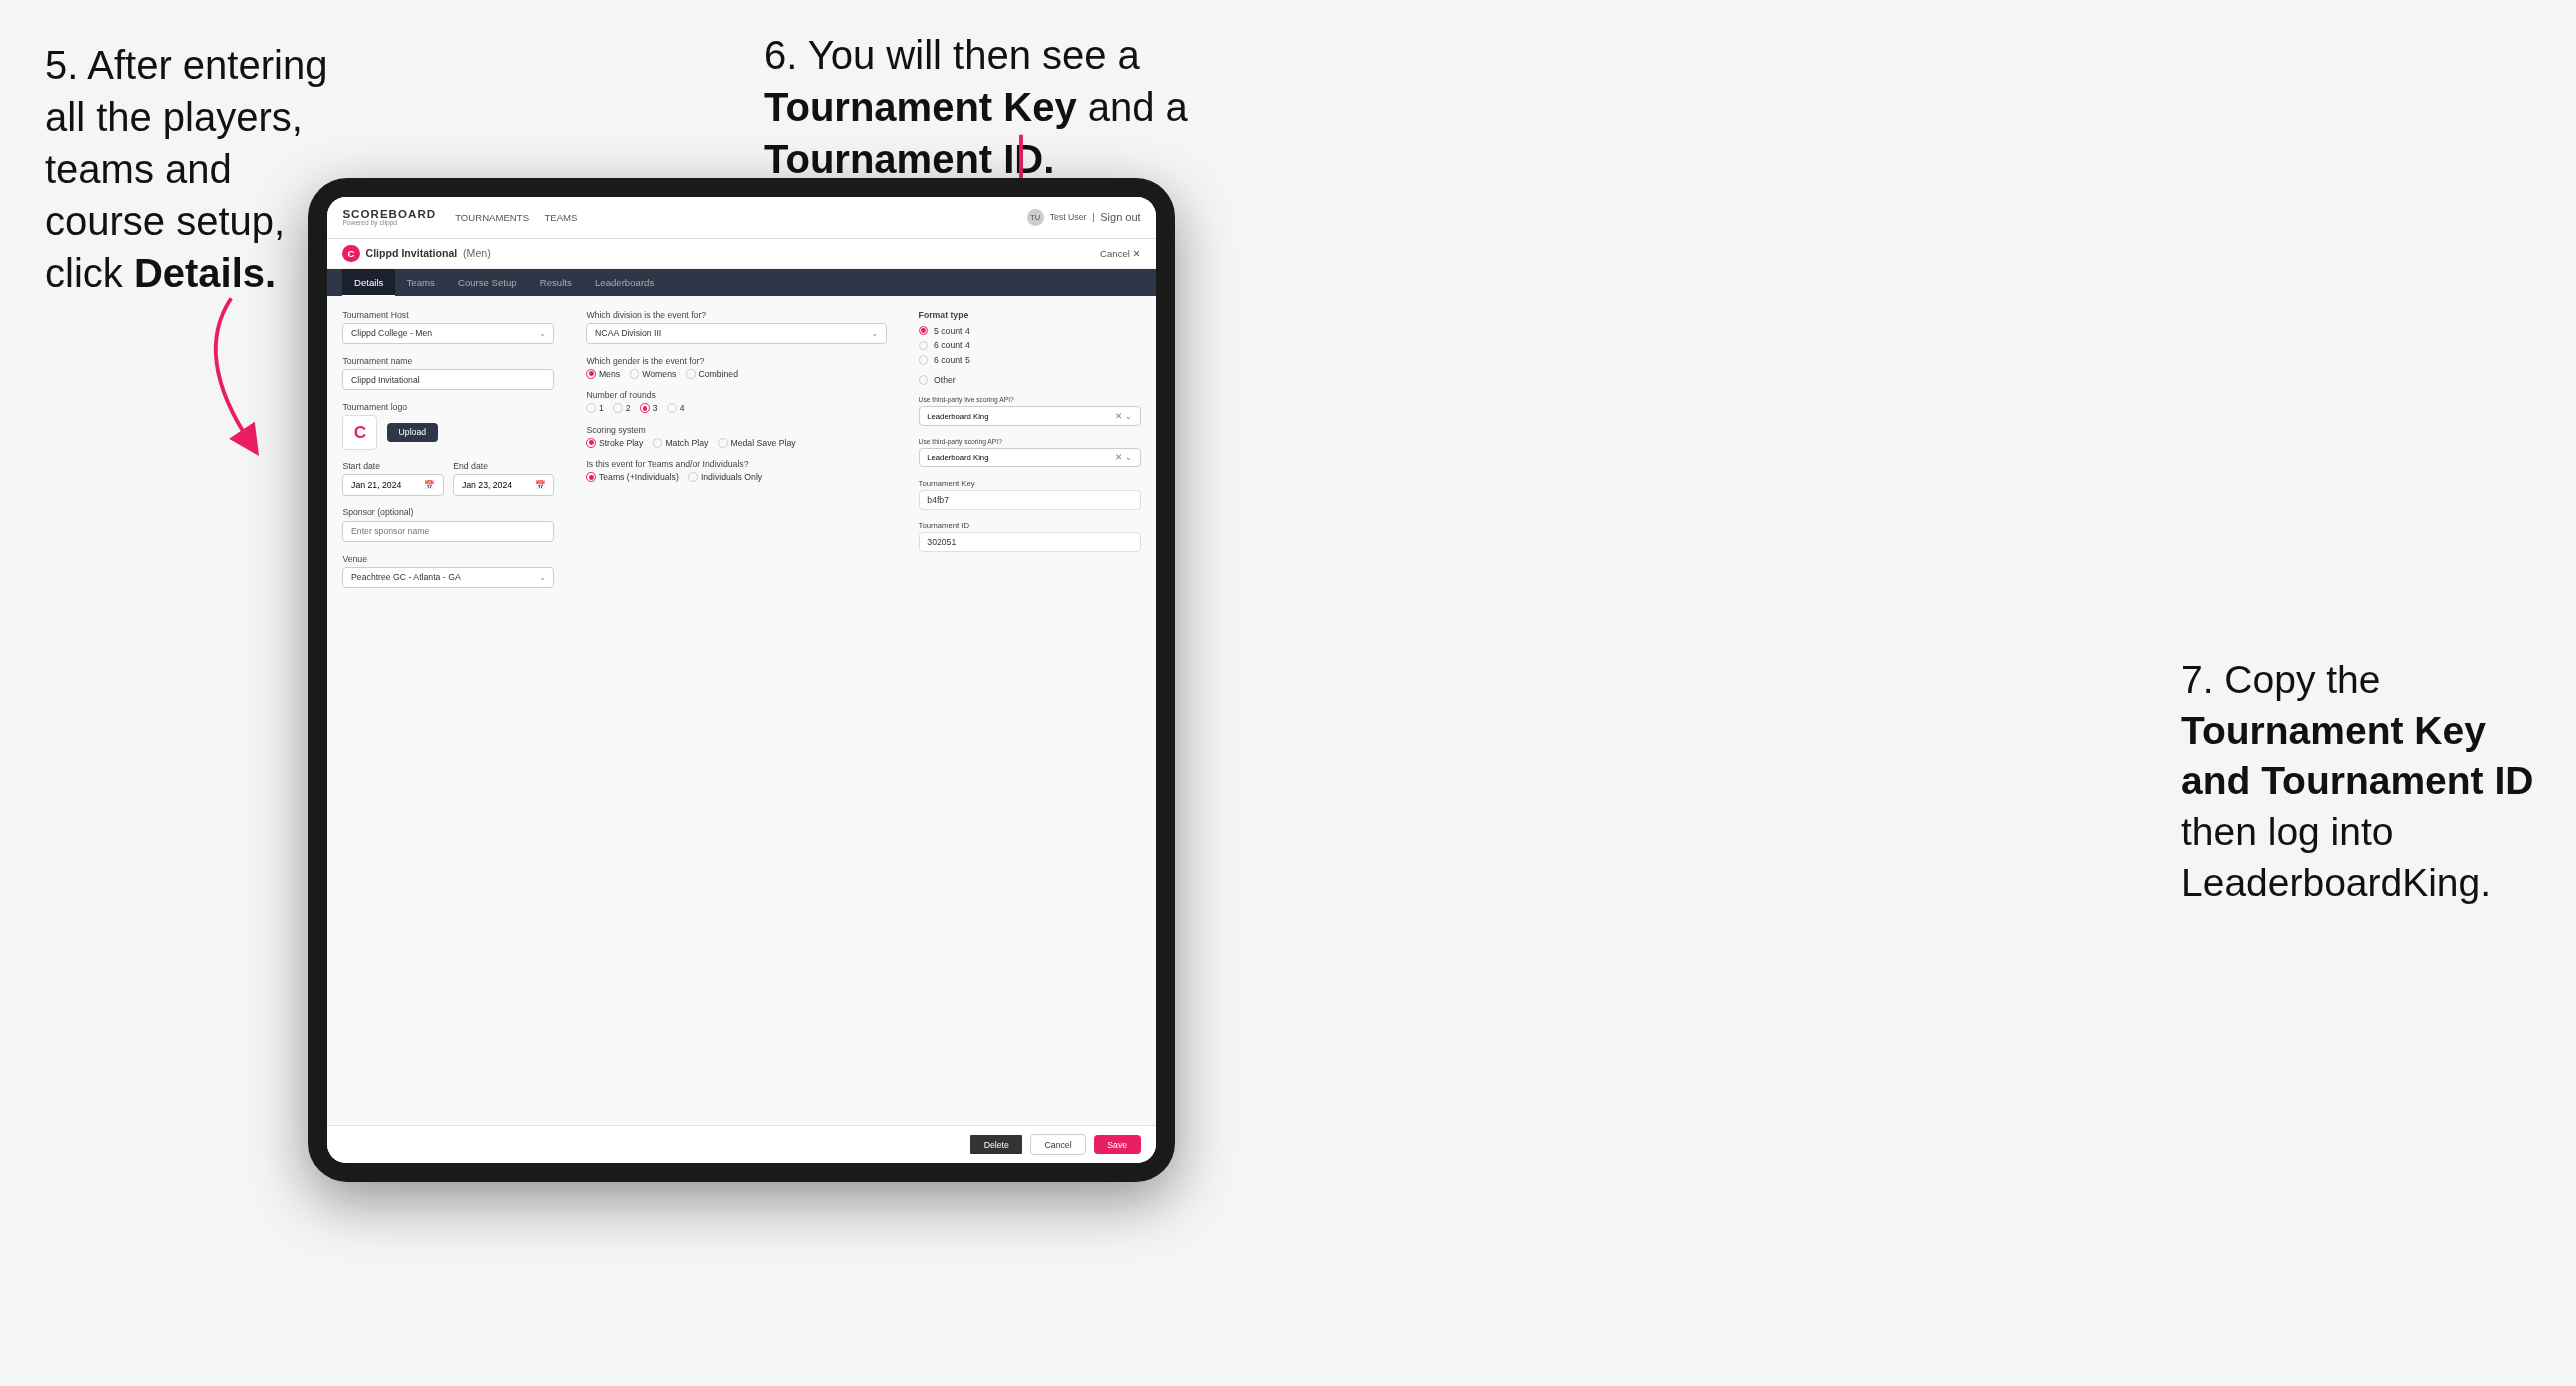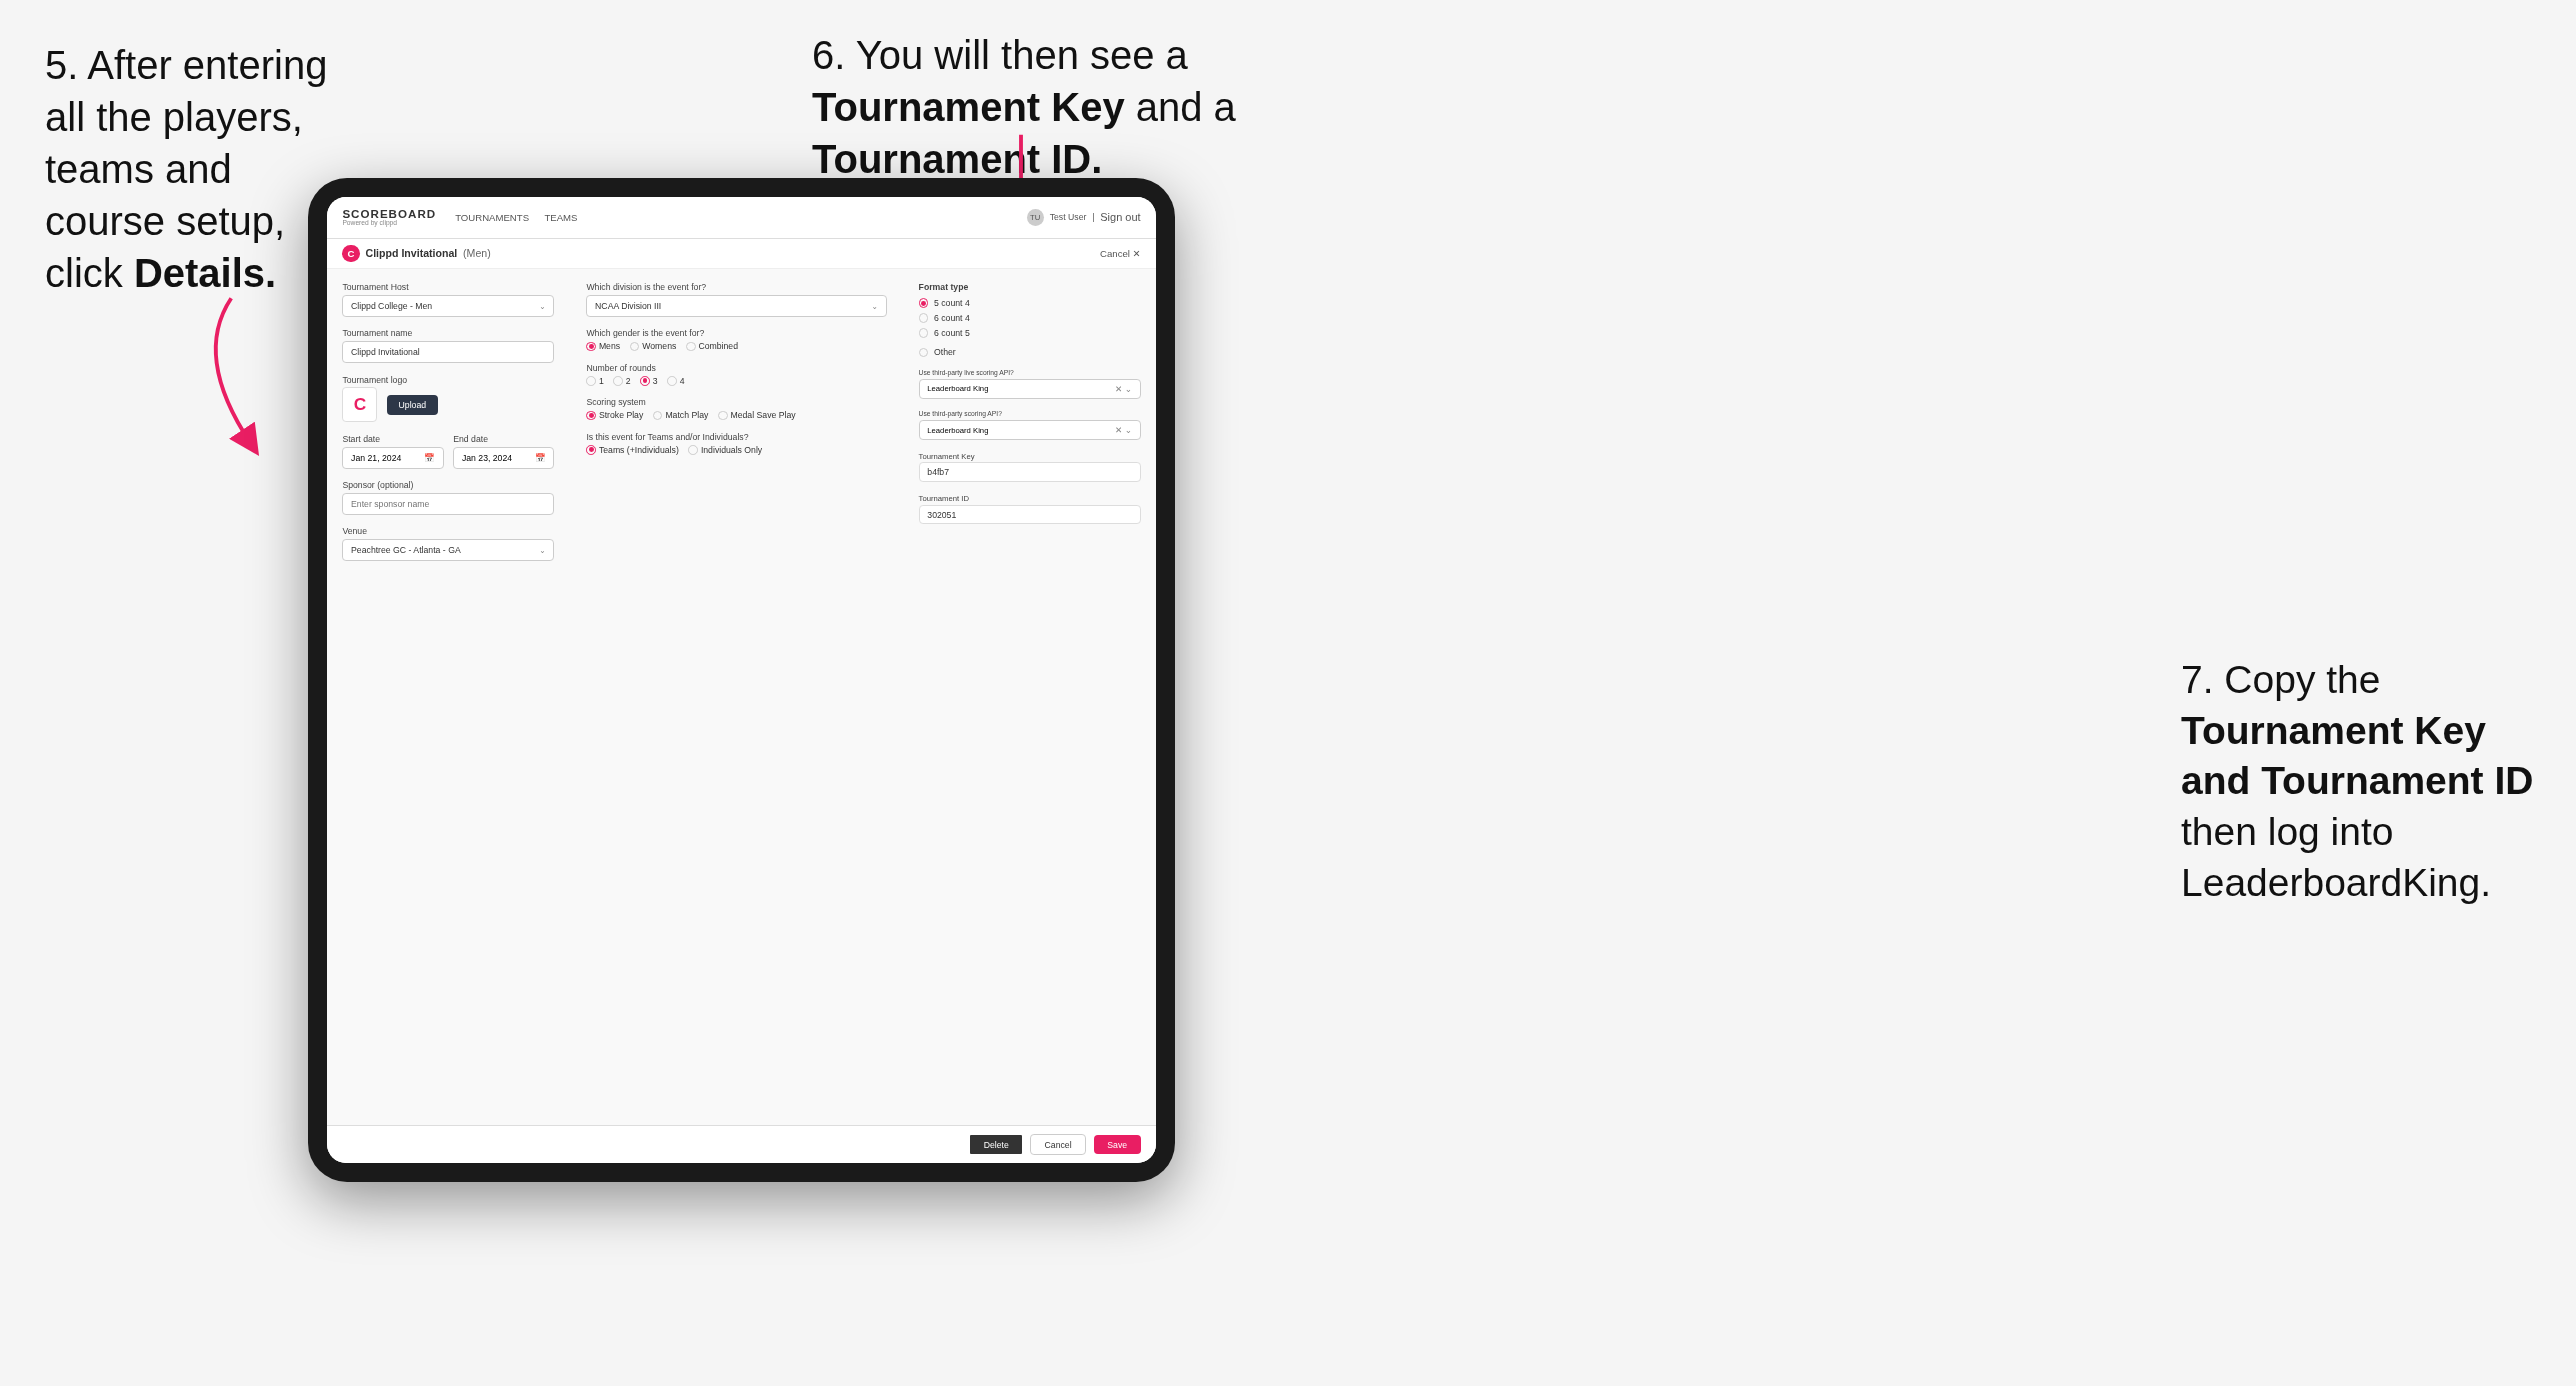--- a/index.html
+++ b/index.html
@@ -20,21 +20,21 @@
       color: #111;
     }
     .annotation strong { font-weight: 800; }
 
     .annotation-left {
       left: 45px;
       top: 39px;
       width: 299px;
     }
     .annotation-top {
-      left: 812px;
+      left: 764px;
       top: 29px;
       width: 597px;
     }
     .annotation-right {
       right: 29px;
       top: 655px;
       width: 366px;
     }
 
     
@@ -450,20 +450,27 @@
 
     <div class="tournament-header">
       <div class="tournament-title">
         <div class="c-logo">C</div>
         <span>Clippd Invitational</span>
         <span style="font-weight:400;color:#666;">(Men)</span>
       </div>
       <div class="cancel-btn">Cancel ✕</div>
     </div>
 
+    <div class="tabs">
+      <div class="tab active">Details</div>
+      <div class="tab">Teams</div>
+      <div class="tab">Course Setup</div>
+      <div class="tab">Results</div>
+      <div class="tab">Leaderboards</div>
+    </div>
 
     <div class="content">
 
       <div class="col-left">
         <div class="form-group">
           <label class="form-label">Tournament Host</label>
           <div class="form-input-select">
             <span>Clippd College - Men</span>
             <span class="select-arrow">⌄</span>
           </div>

